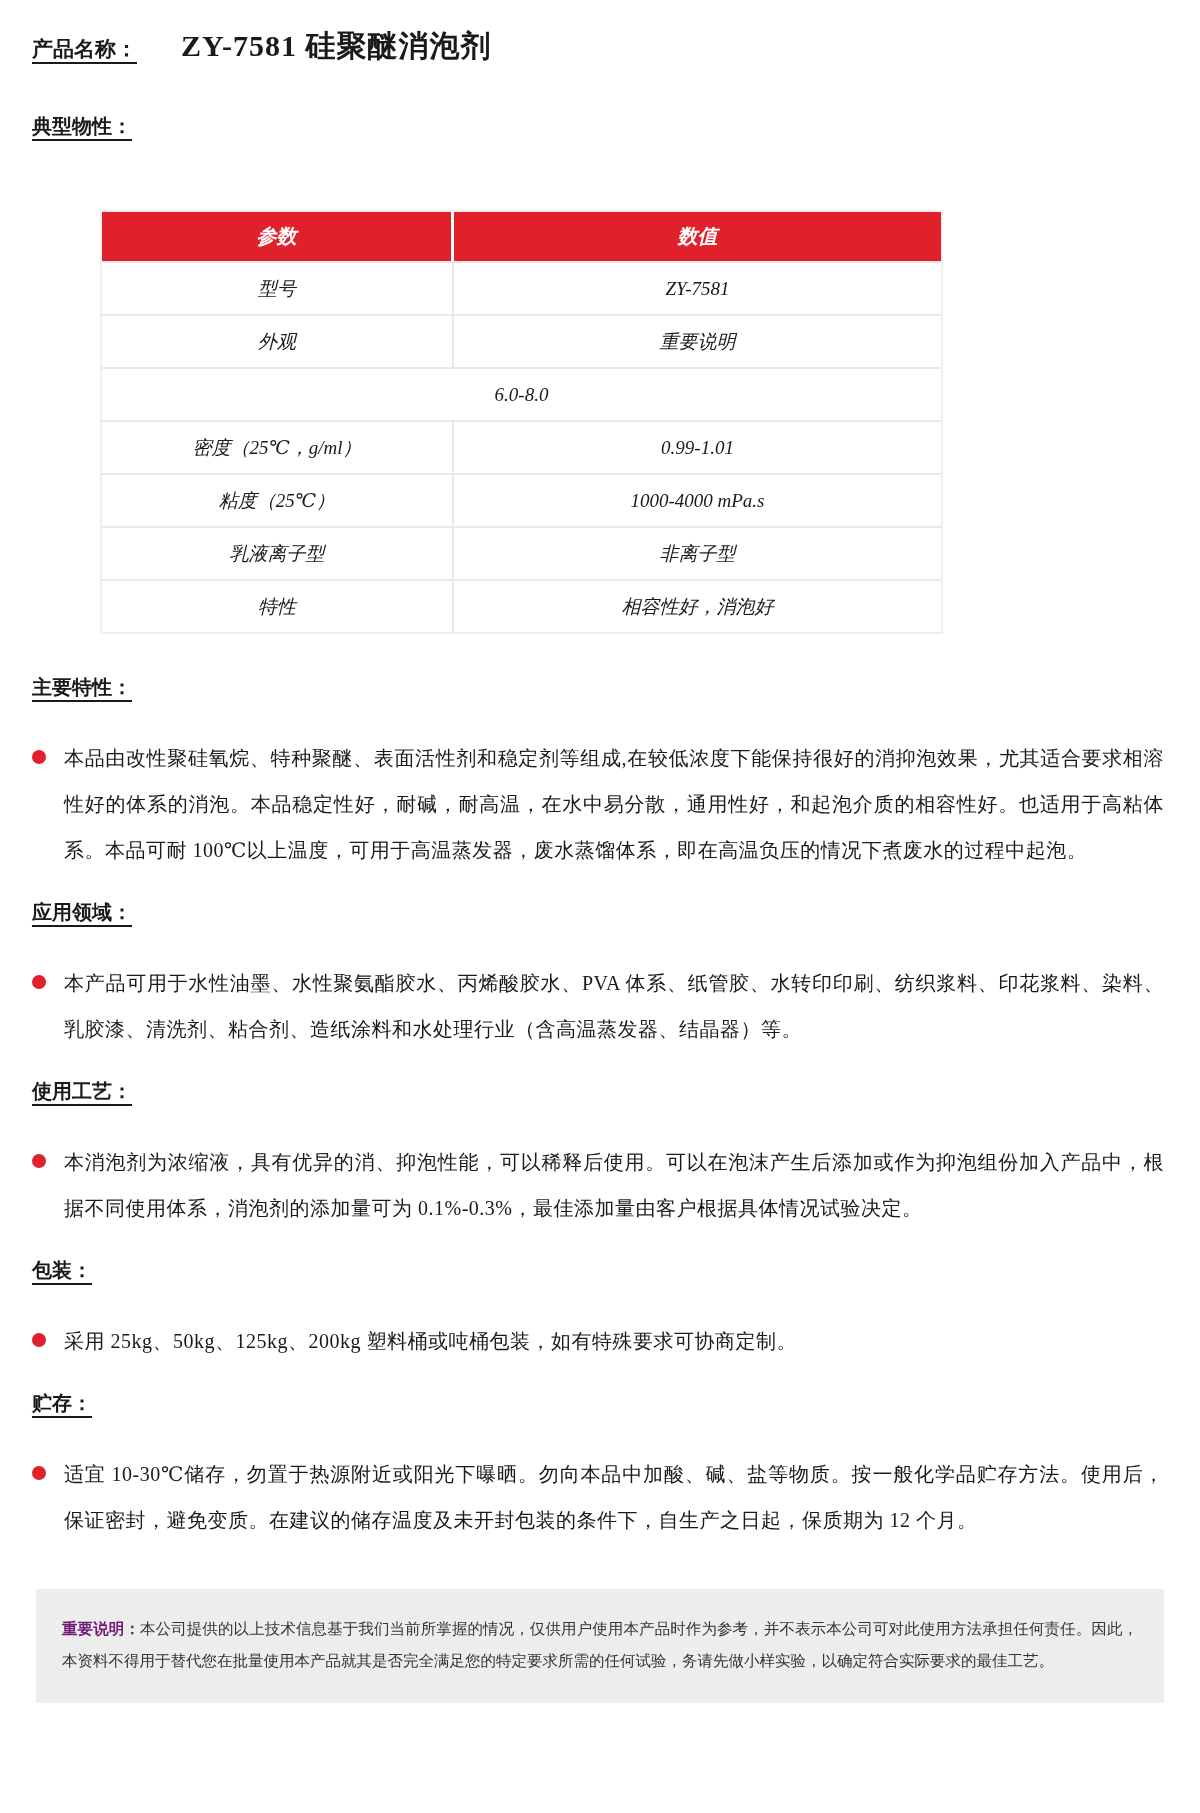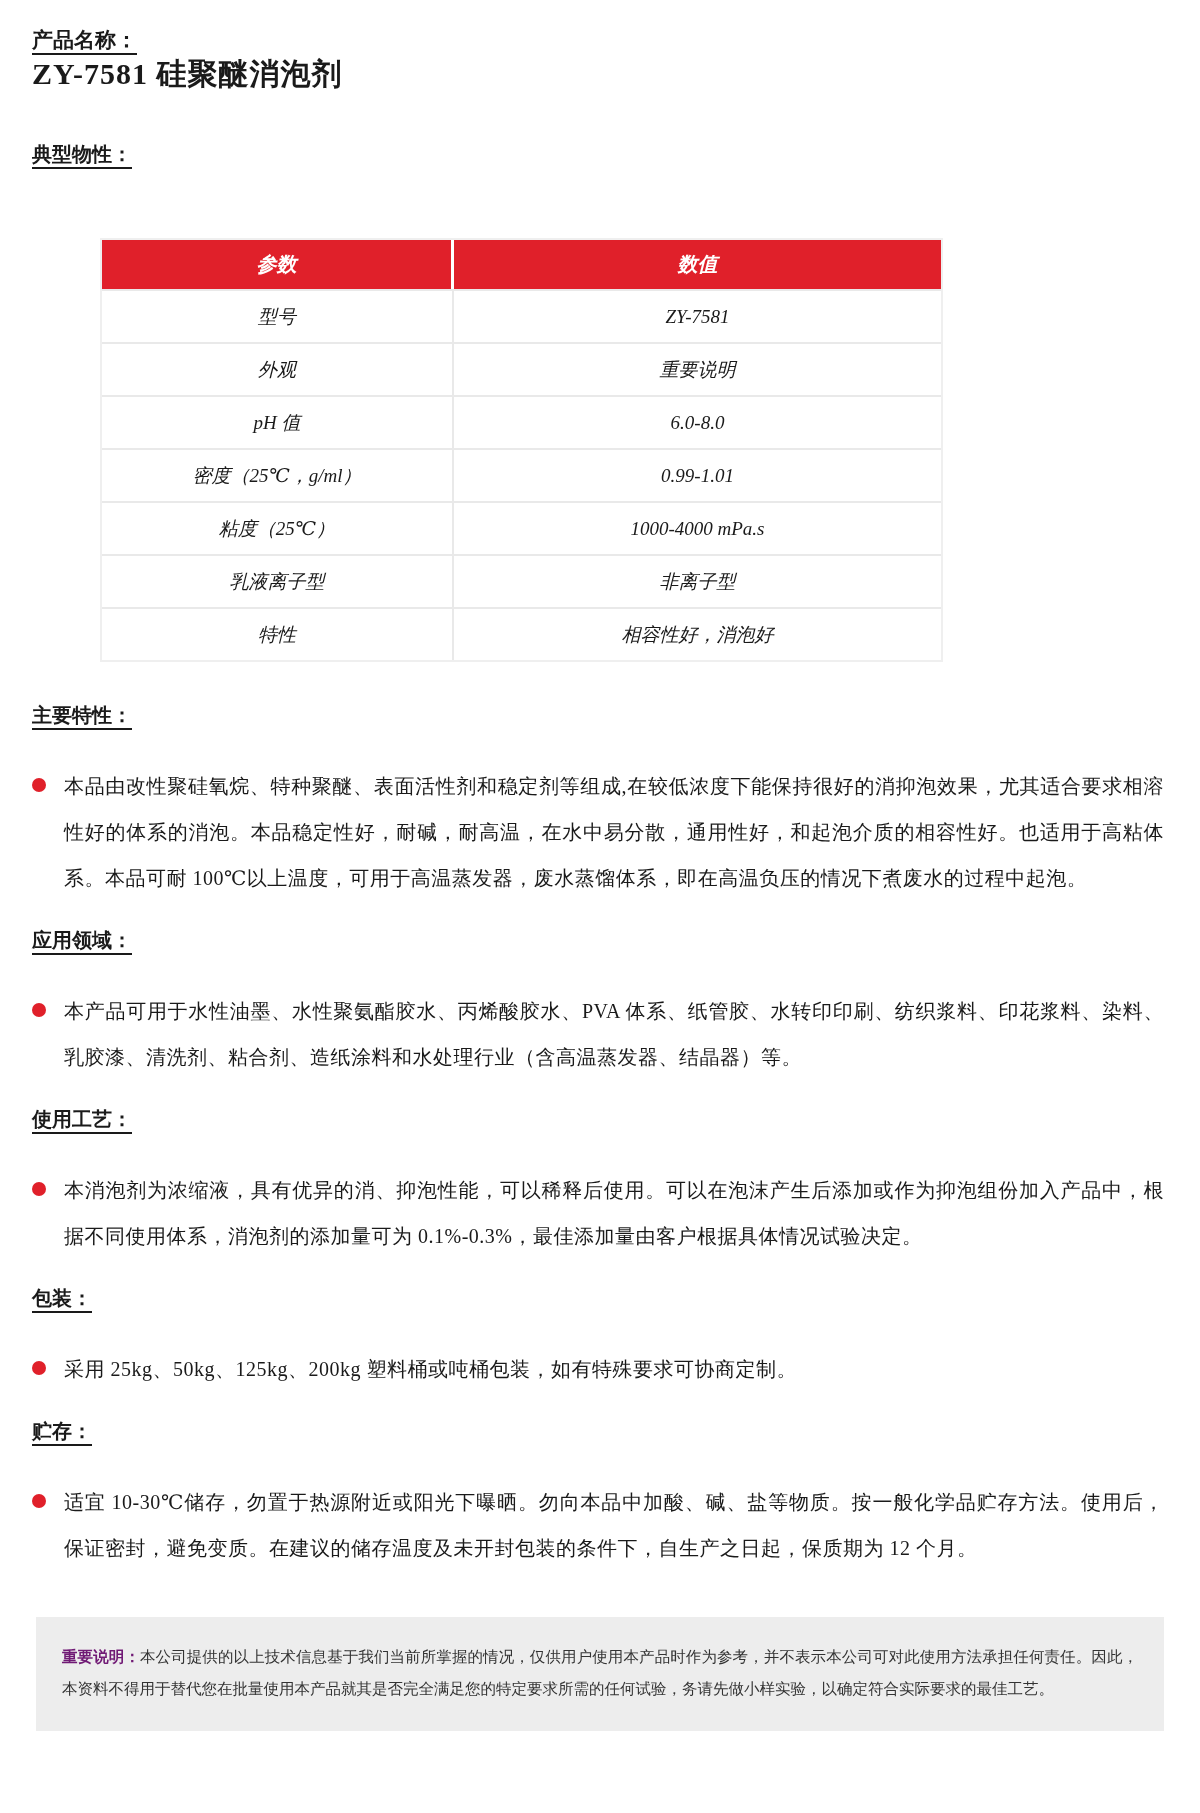--- a/index.html
+++ b/index.html
@@ -5,21 +5,21 @@
   html,body{margin:0;padding:0;background:#ffffff;}
   body{
     width:1200px;min-height:1813px;
     font-family:"Liberation Serif","DejaVu Serif",serif;
     color:#1a1a1a;
     -webkit-font-smoothing:antialiased;
   }
   .page{padding:18px 32px 30px 32px;box-sizing:border-box;}
 
   
-  .title-row{display:flex;align-items:baseline;margin:8px 0 46px 0;flex-direction:column;}
+  .title-row{display:flex;align-items:baseline;margin:8px 0 46px 0;}
   .title-label{
     font-size:21px;font-weight:bold;
     text-decoration:underline;text-underline-offset:6px;text-decoration-thickness:2px;
     margin-right:44px;white-space:nowrap;
   }
   .doc-title{font-size:30px;font-weight:bold;letter-spacing:1px;text-align:right;}
 
   
   .sec-heading{
     font-size:20px;font-weight:bold;margin:0 0 34px 0;
@@ -98,21 +98,20 @@
       </div>
       <div class="spec-row">
         <div class="spec-cell c1">型号</div>
         <div class="spec-cell c2">ZY-7581</div>
       </div>
       <div class="spec-row">
         <div class="spec-cell c1">外观</div>
         <div class="spec-cell c2">重要说明</div>
       </div>
       <div class="spec-row">
-        <div class="spec-cell c1">pH 值</div>
         <div class="spec-cell c2">6.0-8.0</div>
       </div>
       <div class="spec-row">
         <div class="spec-cell c1">密度（25℃，g/ml）</div>
         <div class="spec-cell c2">0.99-1.01</div>
       </div>
       <div class="spec-row">
         <div class="spec-cell c1">粘度（25℃）</div>
         <div class="spec-cell c2">1000-4000 mPa.s</div>
       </div>

